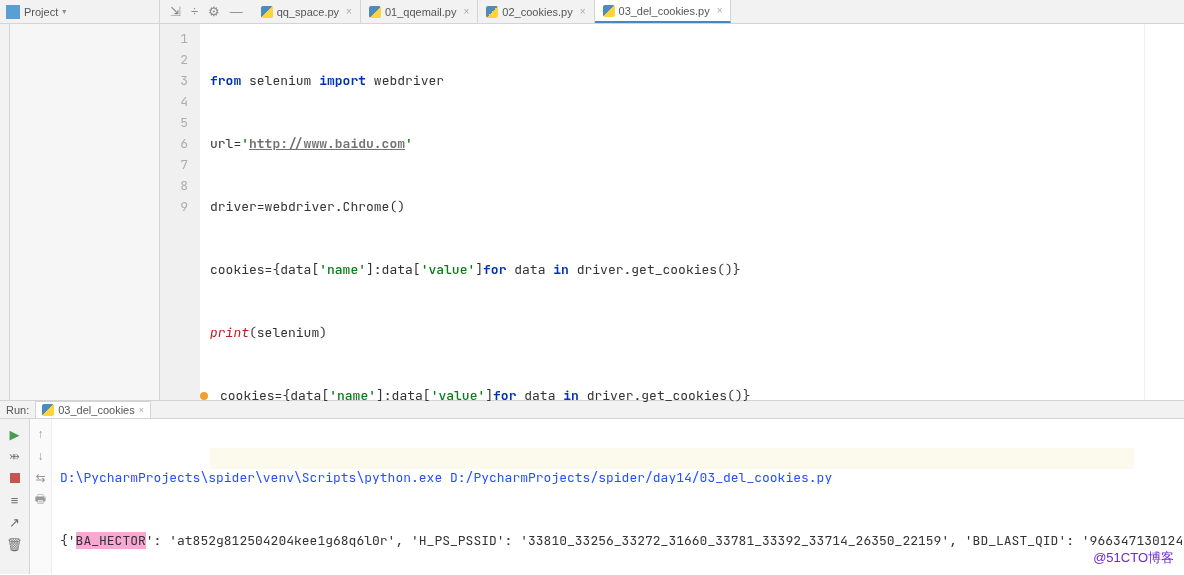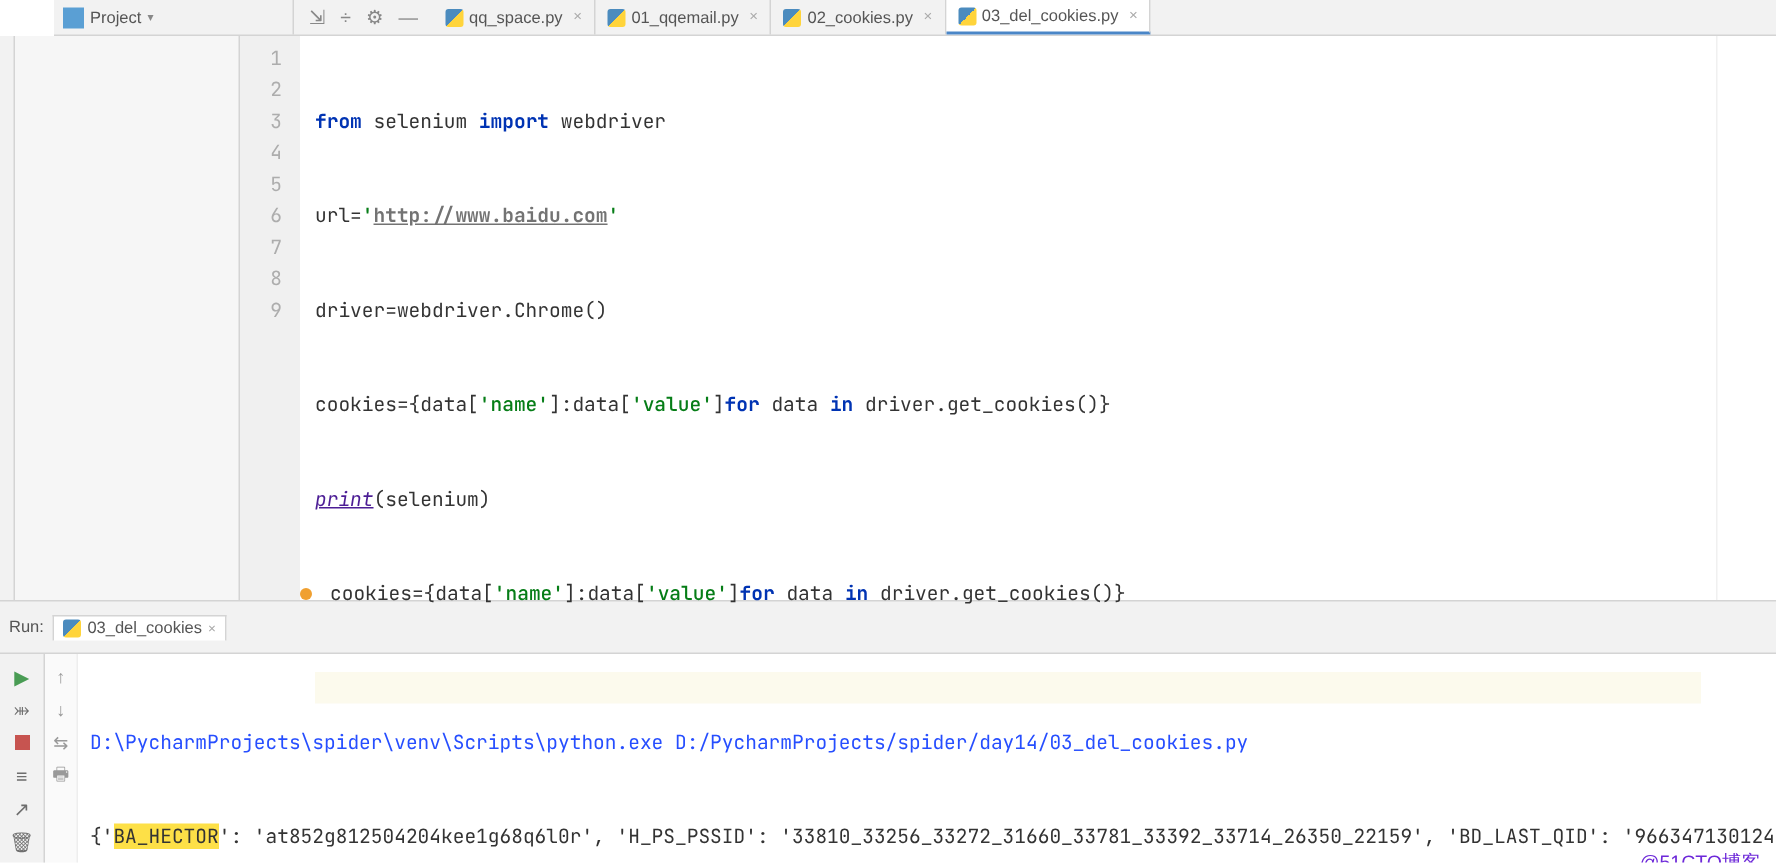--- a/index.html
+++ b/index.html
@@ -1,18 +1,18 @@
 <!DOCTYPE html>
 <html><head>
   <meta charset="utf-8">
   <style>
     * { margin: 0; padding: 0; box-sizing: border-box; }
     body { font-family: -apple-system, 'Segoe UI', sans-serif; font-size: 12px; background: #fff; overflow: hidden; width: 1184px; height: 575px; }
     
-    .top-bar { height: 24px; background: #f2f2f2; border-bottom: 1px solid #d4d4d4; display: flex; align-items: center; margin-left: 36px; }
+    .top-bar { height: 24px; background: #f2f2f2; border-bottom: 1px solid #d4d4d4; display: flex; align-items: center; }
     .project-section { display: flex; align-items: center; padding: 0 6px; gap: 4px; width: 160px; border-right: 1px solid #d4d4d4; height: 100%; }
     .proj-icon { width: 14px; height: 14px; background: #5a9fd4; display: inline-block; }
     .proj-label { font-size: 11px; color: #555; }
     .dropdown-indicator { font-size: 8px; color: #888; }
     .toolbar-icons { display: flex; gap: 10px; padding: 0 10px; align-items: center; color: #888; font-size: 13px; }
     
     .tabs { display: flex; align-items: flex-end; height: 100%; flex: 1; }
     .tab { display: flex; align-items: center; padding: 0 8px; gap: 4px; height: 100%; font-size: 11px; color: #555; border-right: 1px solid #d4d4d4; }
     .tab.active { background: #fff; border-bottom: 2px solid #4a86c7; }
     .tab-icon { width: 12px; height: 12px; background: linear-gradient(135deg, #4b8bbe 50%, #ffd43b 50%); border-radius: 2px; }
@@ -25,39 +25,39 @@
     
     .gutter { width: 40px; background: #f0f0f0; padding-top: 4px; text-align: right; padding-right: 12px; font-family: 'JetBrains Mono', Consolas, monospace; font-size: 13px; color: #adadad; line-height: 21px; }
     .code-area { flex: 1; padding: 4px 10px; font-family: 'JetBrains Mono', Consolas, monospace; font-size: 13px; line-height: 21px; background: #fff; white-space: pre; color: #333; }
     .code-line { height: 21px; }
     .code-line.current { background: #fcfaed; }
     .warn-dot { display: inline-block; width: 8px; height: 8px; background: #f0a030; border-radius: 50%; margin-right: 2px; vertical-align: middle; position: relative; left: -10px; }
     
     .kw { color: #0033b3; font-weight: 600; }
     .str { color: #067d17; font-weight: 500; }
     .url { color: #737373; text-decoration: underline; font-weight: 600; }
-    .builtin { color: #4c1d95; font-style: italic; text-decoration: underline; }
+    .builtin { color: #b91c1c; font-style: italic; }
     
     .right-edge { width: 40px; background: #fff; border-left: 1px solid #f0f0f0; }
     
-    .run-bar { height: 36px; background: #f2f2f2; border-top: 1px solid #d4d4d4; border-bottom: 1px solid #d4d4d4; display: flex; align-items: center; font-size: 11px; padding: 0 6px; color: #555; gap: 6px; }
+    .run-bar { height: 19px; background: #f2f2f2; border-top: 1px solid #d4d4d4; border-bottom: 1px solid #d4d4d4; display: flex; align-items: center; font-size: 11px; padding: 0 6px; color: #555; gap: 6px; }
     .run-tab { display: flex; align-items: center; gap: 4px; background: #fff; padding: 2px 6px; border: 1px solid #d4d4d4; border-bottom: none; }
     .run-tab-close { color: #aaa; font-size: 9px; }
     
     .console-wrap { display: flex; height: 155px; }
     .console-tools { width: 30px; background: #f2f2f2; border-right: 1px solid #d4d4d4; padding: 4px 0; }
     .console-tool { height: 22px; display: flex; align-items: center; justify-content: center; color: #6e6e6e; font-size: 13px; }
     .tool-play { color: #499c54; }
     .tool-stop { display: inline-block; width: 10px; height: 10px; background: #c75450; }
     .console-sub { width: 22px; background: #fafafa; border-right: 1px solid #eee; padding: 4px 0; }
     .console-sub .console-tool { font-size: 12px; color: #999; }
     
     .console-out { flex: 1; padding: 6px 8px; font-family: 'JetBrains Mono', Consolas, monospace; font-size: 13px; color: #333; line-height: 21px; white-space: pre; overflow: hidden; position: relative; }
     .cmd-link { color: #264eff; }
-    .selected { background: #fde047; }
+    .selected { background: #f9a8d4; }
     .watermark { position: absolute; bottom: 6px; right: 10px; color: #6d28d9; font-size: 13px; font-family: sans-serif; }
   </style>
 </head>
 <body>
 
 <div class="top-bar">
   <div class="project-section">
     <span class="proj-icon"></span>
     <span class="proj-label">Project</span>
     <span class="dropdown-indicator">▾</span>

